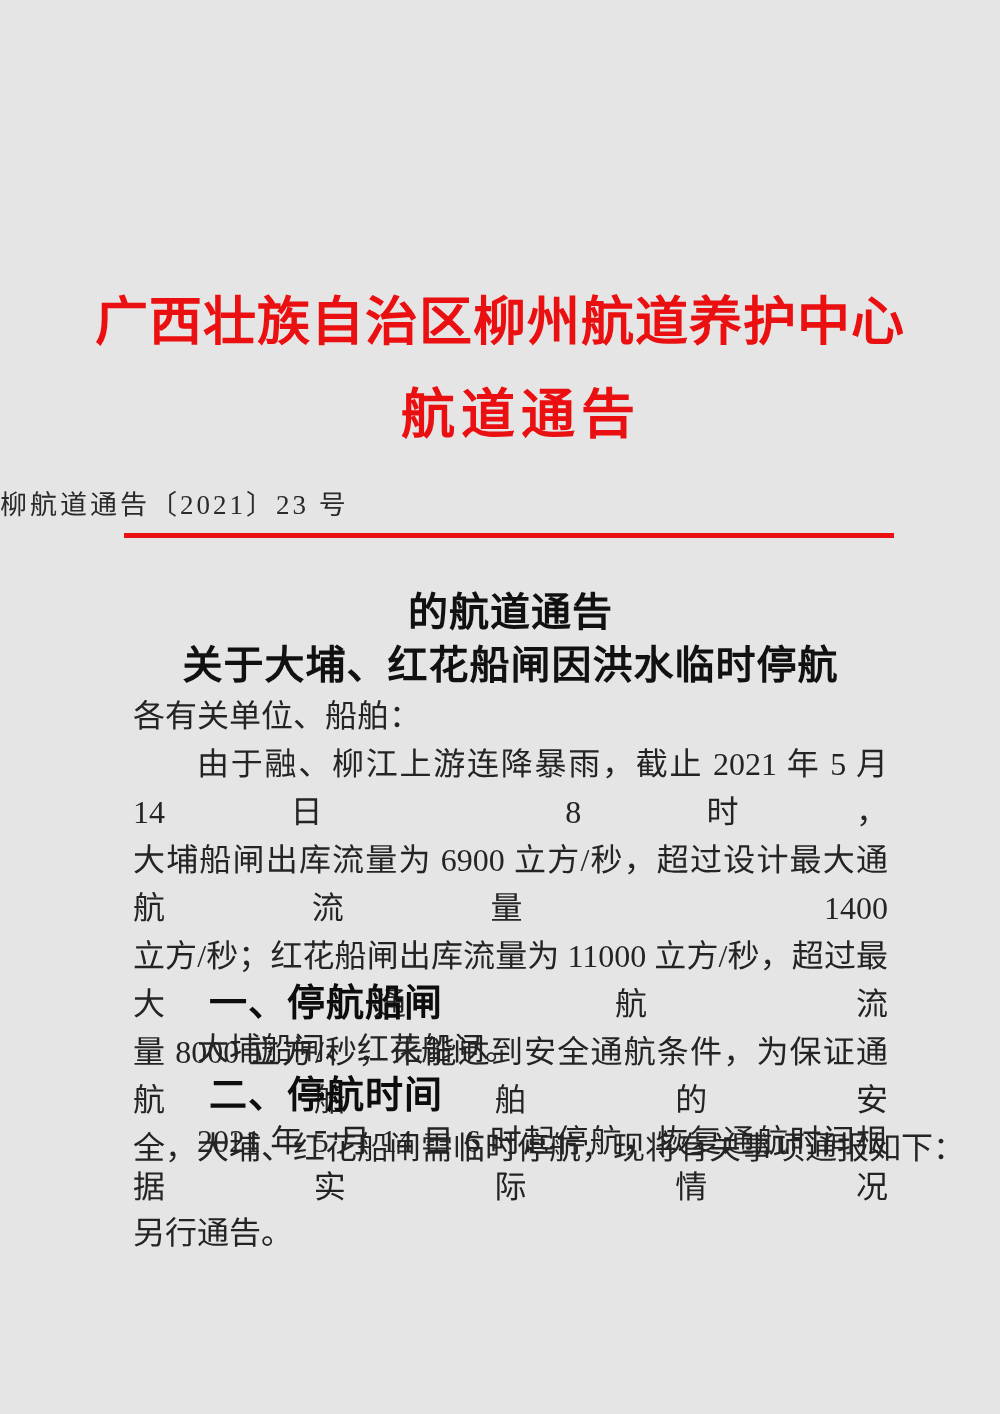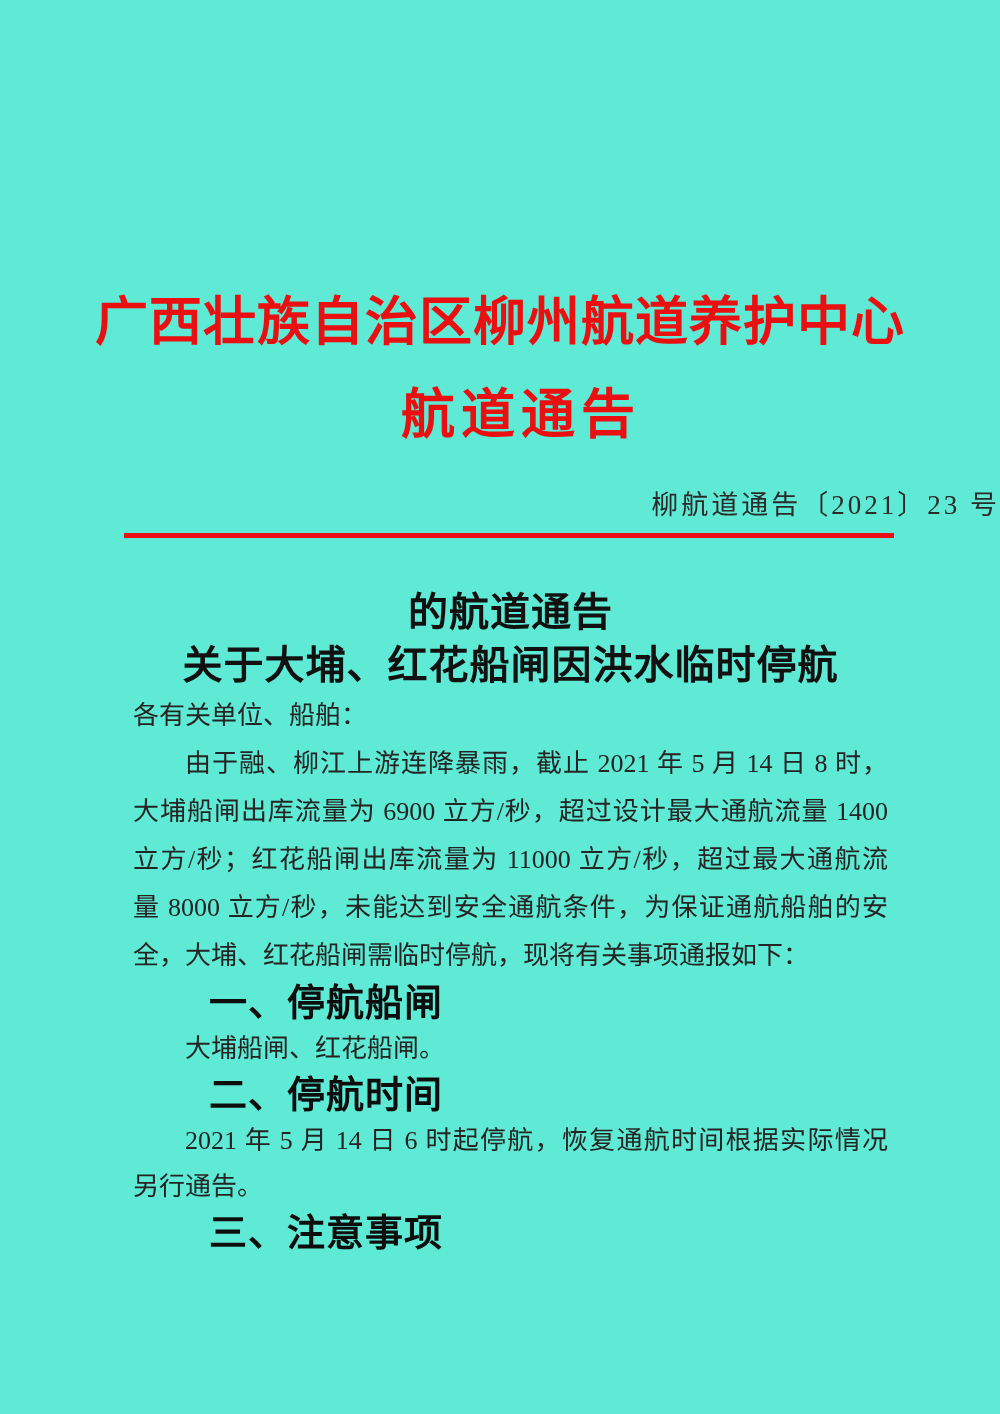--- a/index.html
+++ b/index.html
@@ -4,21 +4,21 @@
 <style>
   html, body {
     margin: 0;
     padding: 0;
     background: #ffffff;
   }
   .page {
     position: relative;
     width: 1000px;
     height: 1414px;
-    background: #5eead4;
+    background: #e5e5e5;
     overflow: hidden;
     font-family: "Liberation Serif", "DejaVu Serif", serif;
     color: var(--ink, #1e1e1e);
   }
   
   .org-block {
     position: absolute;
     top: 276px;
     left: 0;
     right: 0;
@@ -38,27 +38,26 @@
     letter-spacing: 6px;
     text-indent: 6px;
     white-space: nowrap;
     padding-left: 36px;
   }
   .doc-number {
     position: absolute;
     top: 488px;
     left: 0;
     right: 0;
-    text-align: right;
+    text-align: left;
     font-size: 27px;
     line-height: 34px;
     letter-spacing: 3px;
     color: #2a2a2a;
     white-space: nowrap;
-    padding-left: 28px;
   }
   .red-rule {
     position: absolute;
     top: 533px;
     left: 124px;
     width: 770px;
     height: 5px;
     background: var(--accent-red, #ea0f10);
   }
   
@@ -81,21 +80,21 @@
     left: 133px;
     width: 755px;
   }
   .body-b {
     position: absolute;
     top: 980px;
     left: 133px;
     width: 755px;
   }
   .line {
-    font-size: 26px;
+    font-size: 32px;
     line-height: 48px;
     color: #242424;
     white-space: nowrap;
   }
   .body-b .line {
     line-height: 46px;
   }
   .just {
     white-space: normal;
     text-align: justify;
@@ -140,16 +139,15 @@
     <div class="line just">量 8000 立方/秒，未能达到安全通航条件，为保证通航船舶的安</div>
     <div class="line">全，大埔、红花船闸需临时停航，现将有关事项通报如下：</div>
   </div>
 
   <div class="body-b">
     <div class="line heading indent">一、停航船闸</div>
     <div class="line indent">大埔船闸、红花船闸。</div>
     <div class="line heading indent">二、停航时间</div>
     <div class="line indent just">2021 年 5 月 14 日 6 时起停航，恢复通航时间根据实际情况</div>
     <div class="line">另行通告。</div>
-    <div class="line heading indent">三、注意事项</div>
   </div>
 
 </div>
 
 </body></html>

